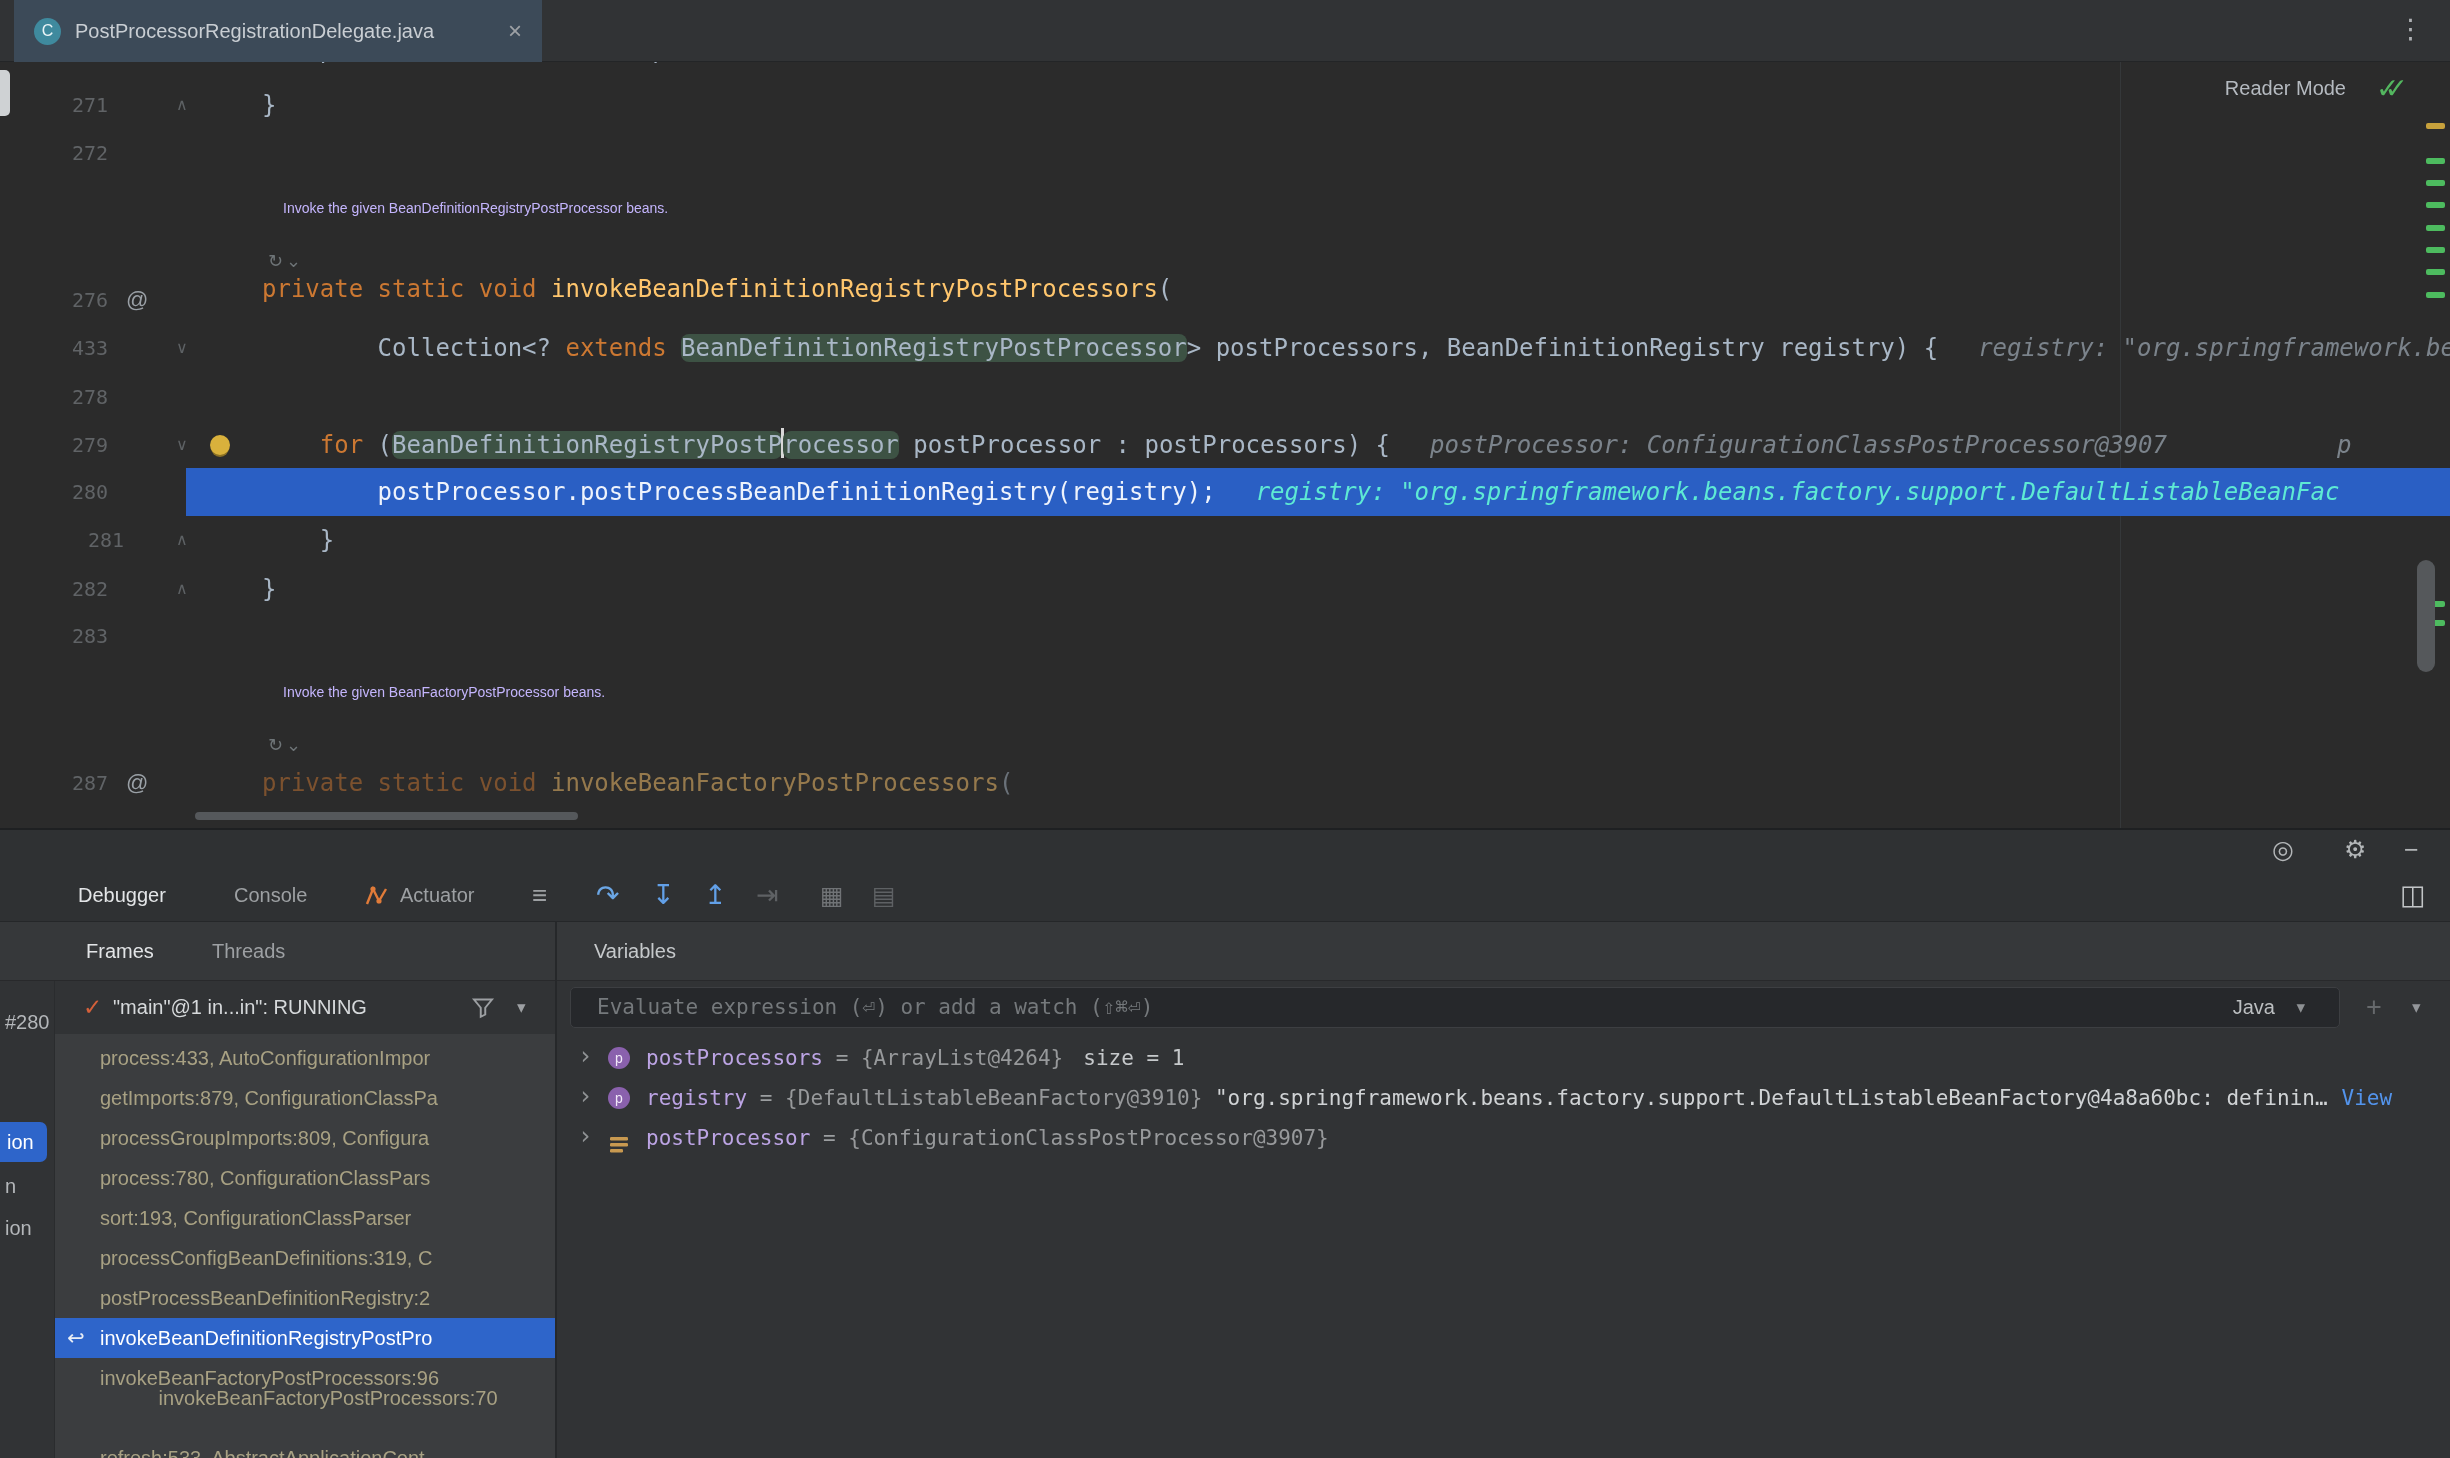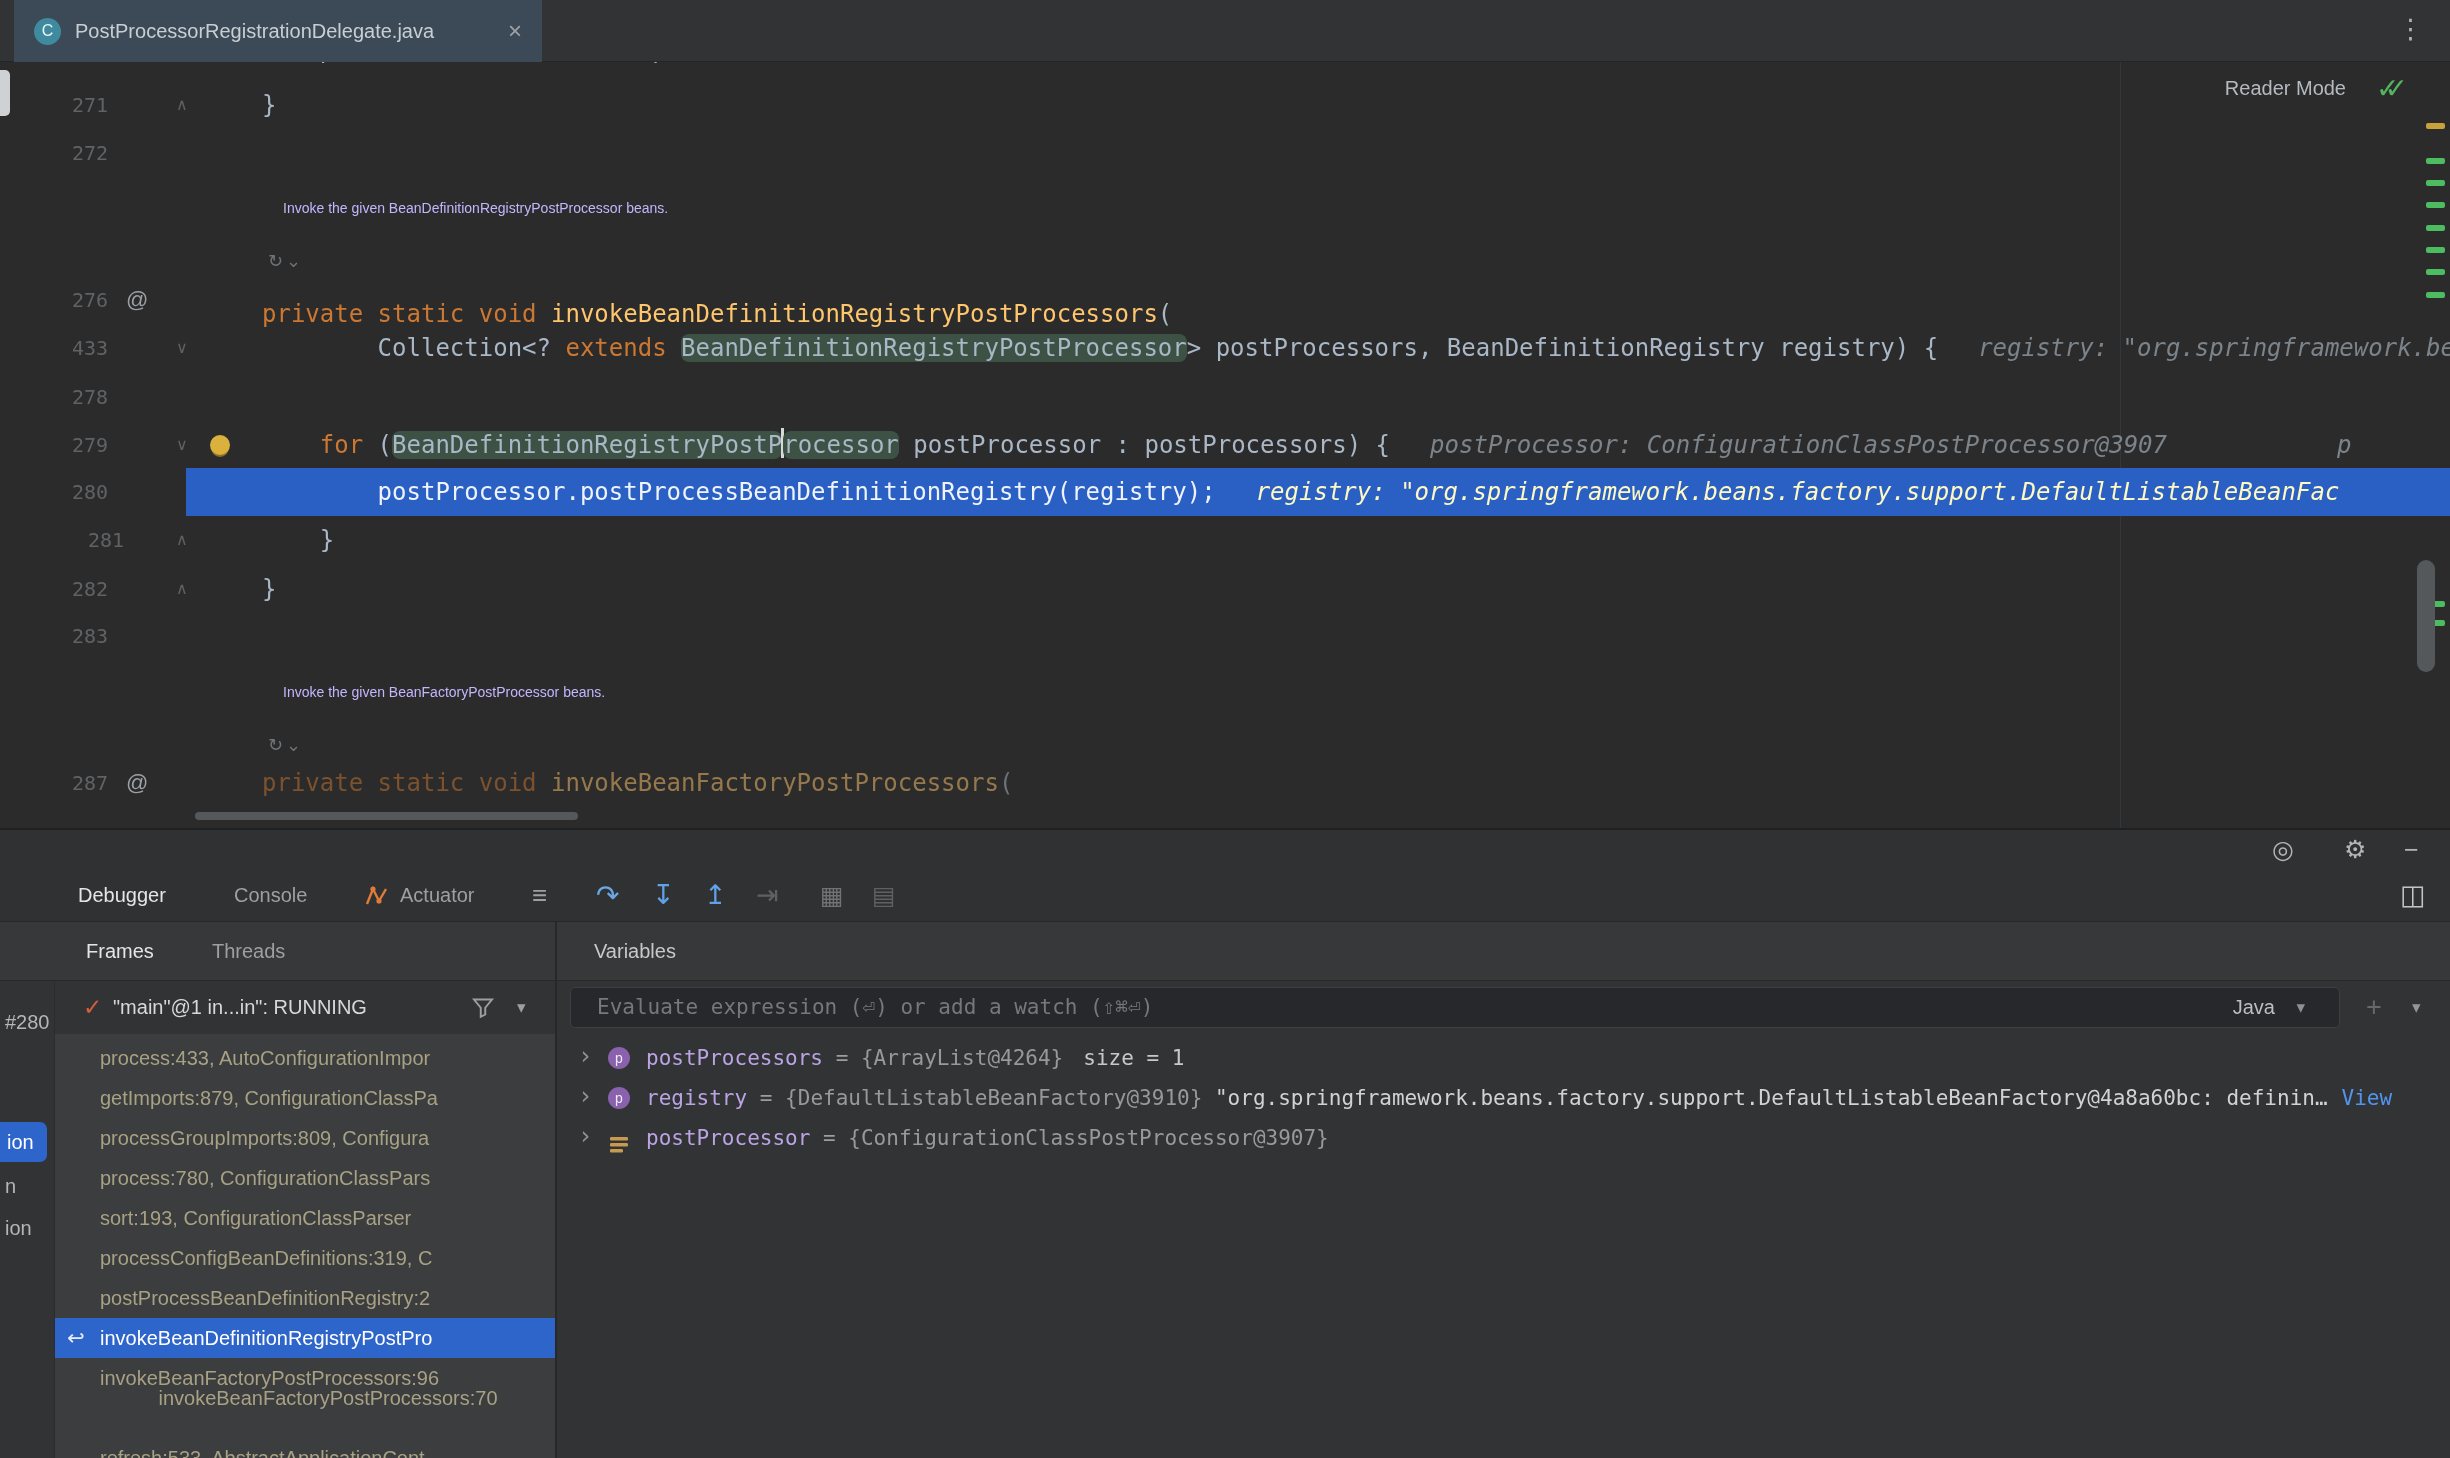--- a/index.html
+++ b/index.html
@@ -27,21 +27,21 @@
   .bulb{position:absolute;left:210px;width:20px;height:20px;border-radius:50%;background:#d9b13c;box-shadow:0 3px 0 -1px #8a7024;z-index:2;}
   .doc-row{position:absolute;left:283px;color:#c4b5fd;font-size:14px;height:48px;line-height:48px;z-index:2;}
   .doc-icon{position:absolute;left:268px;color:#6e7477;font-size:18px;height:48px;line-height:48px;letter-spacing:3px;z-index:2;}
   .hint{font-style:italic;color:#7b838b;margin-left:40px;}
   .hint2{margin-left:170px;}
   .row-faded{opacity:.5;}
   .kw{color:#cc7832;}
   .fn{color:#ffc66d;}
   .plain{color:#a9b7c6;}
   .exec-text .plain{color:#eef3fc;}
-  .exec-text .hint{color:#fef9c3;}
+  .exec-text .hint{color:#5eead4;}
   .hl{background:#3d5244;border-radius:8px;}
   .caret{display:inline-block;width:3px;height:30px;background:#d8d8d8;vertical-align:-5px;margin:0 -1px;}
   .tick{position:absolute;right:5px;width:19px;height:6px;border-radius:2px;z-index:4;}
   .reader-mode{position:absolute;right:104px;top:15px;color:#b5bac0;font-size:20px;z-index:4;}
   .inspect-ok{position:absolute;right:18px;top:10px;color:#53b65f;font-size:28px;letter-spacing:-15px;width:56px;z-index:4;}
   .vscroll{position:absolute;right:15px;top:498px;width:18px;height:112px;background:#55585b;border-radius:9px;z-index:4;}
   .hscroll{position:absolute;left:195px;bottom:8px;width:383px;height:8px;background:#55585b;border-radius:4px;z-index:4;}
   .gutter-blob{position:absolute;left:0;top:8px;width:10px;height:46px;background:#cfd2d4;border-radius:0 5px 5px 0;z-index:4;}
 
   
@@ -96,21 +96,21 @@
     <div id="editor-rows">
         <div class="code-row" style="top: -36px;"><span class="plain">    postProcessors.sort(comparatorToUse);</span></div>
         <div class="line-num" style="top: 19px;">271</div>
         <div class="fold" style="top: 19px;">∧</div>
         <div class="code-row" style="top: 19px;"><span class="plain">}</span></div>
         <div class="line-num" style="top: 67px;">272</div>
         <div class="doc-row" style="top: 122px;">Invoke the given BeanDefinitionRegistryPostProcessor beans.</div>
         <div class="doc-icon" style="top: 175px;">↻⌄</div>
         <div class="line-num" style="top: 214px;">276</div>
         <div class="gutter-at" style="top: 214px;">@</div>
-        <div class="code-row" style="top: 228px;"><span class="kw">private static void </span><span class="fn">invokeBeanDefinitionRegistryPostProcessors</span><span class="plain">(</span></div>
+        <div class="code-row" style="top: 203px;"><span class="kw">private static void </span><span class="fn">invokeBeanDefinitionRegistryPostProcessors</span><span class="plain">(</span></div>
         <div class="line-num" style="top: 262px;">433</div>
         <div class="fold" style="top: 262px;">∨</div>
         <div class="code-row" style="top: 262px;"><span class="plain">        Collection&lt;? </span><span class="kw">extends </span><span class="plain hl">BeanDefinitionRegistryPostProcessor</span><span class="plain">&gt; postProcessors, BeanDefinitionRegistry registry) {</span><span class="hint">registry: "org.springframework.be</span></div>
         <div class="line-num" style="top: 311px;">278</div>
         <div class="line-num" style="top: 359px;">279</div>
         <div class="fold" style="top: 359px;">∨</div>
         <div class="bulb" style="top: 373px;"></div>
         <div class="code-row" style="top: 359px;"><span class="plain">    </span><span class="kw">for</span><span class="plain"> (</span><span class="plain hl">BeanDefinitionRegistryPostP</span><span class="caret"></span><span class="plain hl">rocessor</span><span class="plain"> postProcessor : postProcessors) {</span><span class="hint">postProcessor: ConfigurationClassPostProcessor@3907</span><span class="hint hint2">p</span></div>
         <div class="exec-bar" style="top: 406px;"></div>
         <div class="line-num" style="top: 406px;">280</div>

